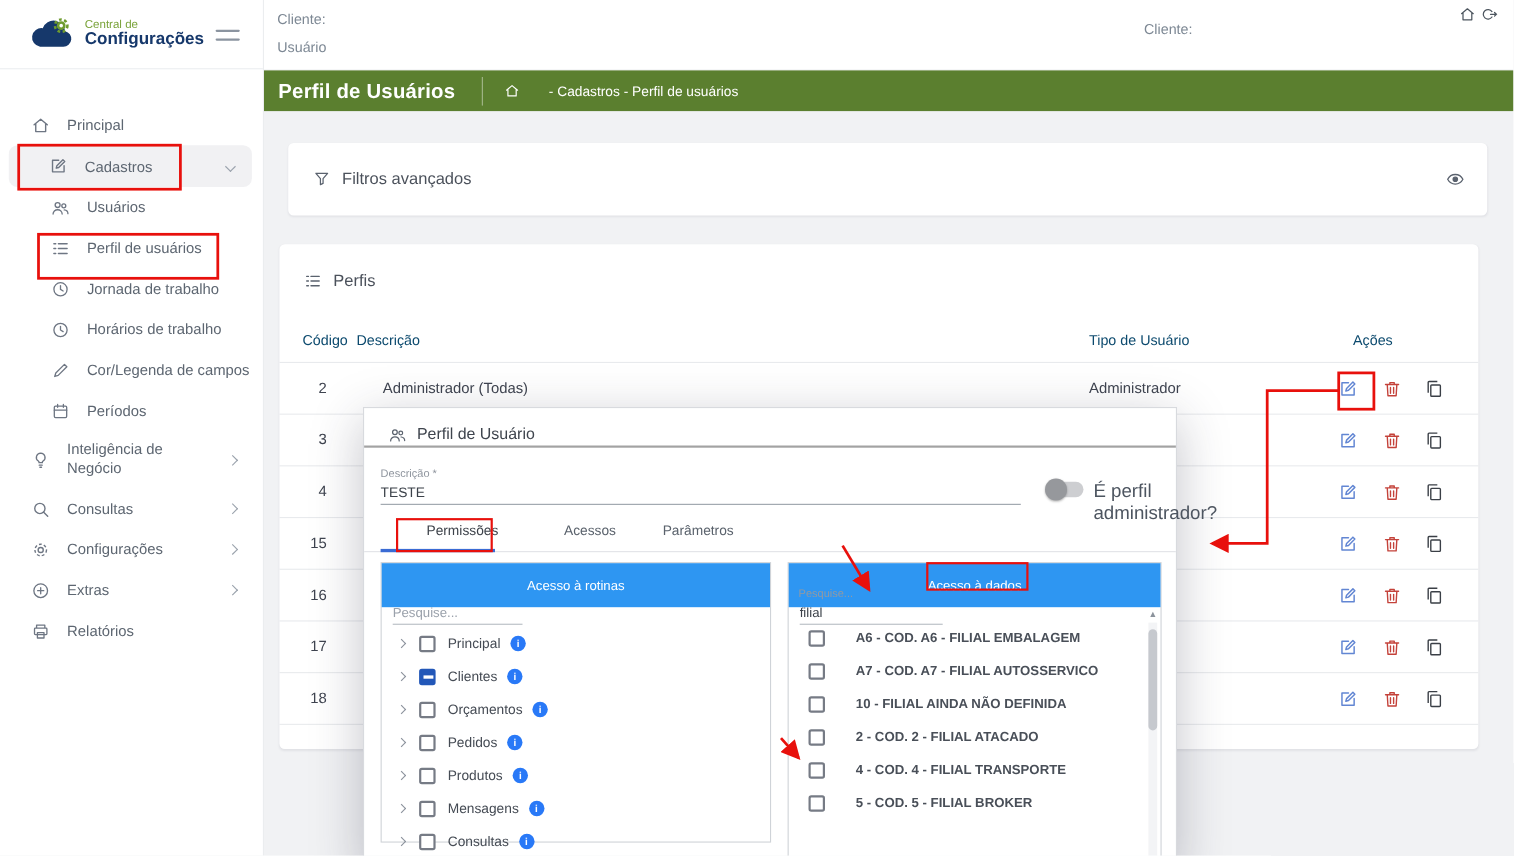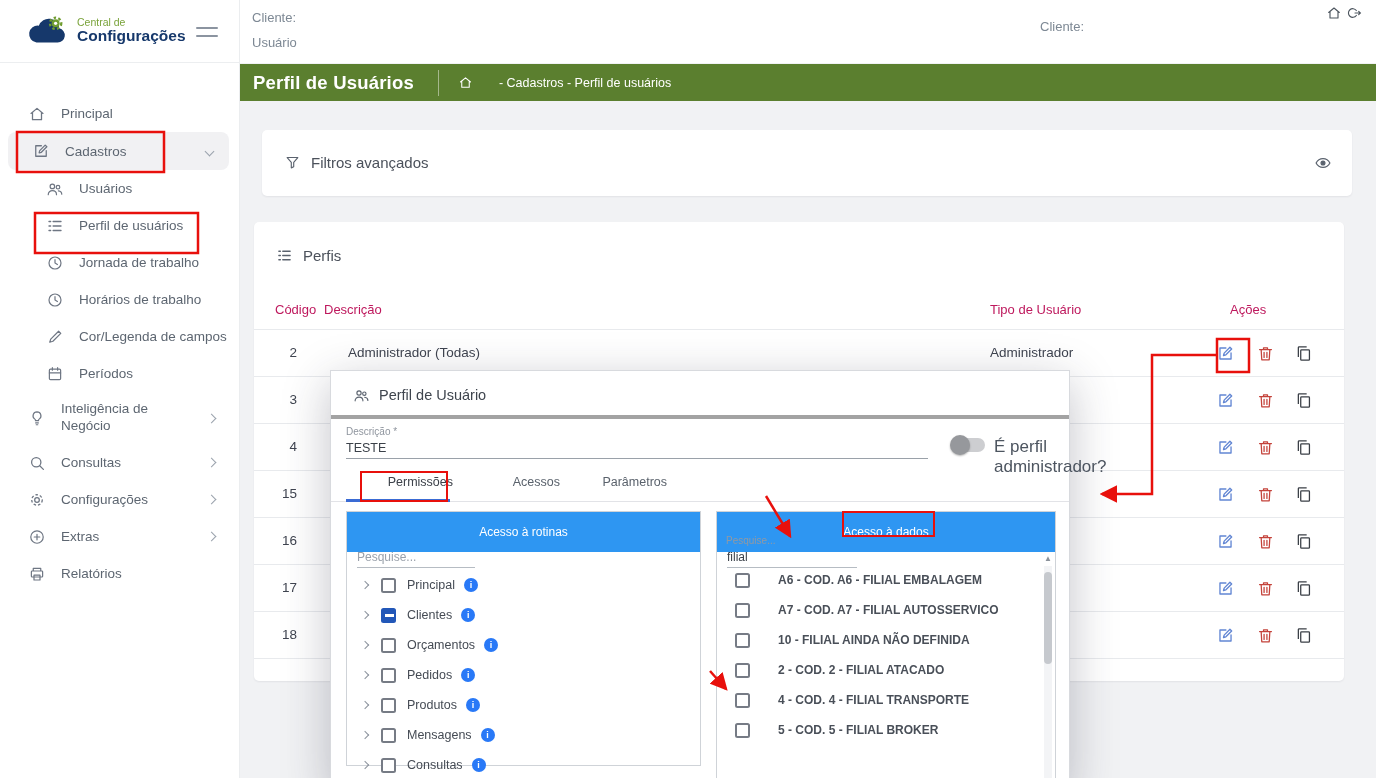--- a/index.html
+++ b/index.html
@@ -17,21 +17,21 @@
   .logo-text .l1 { font-size:10.5px; color:#7aa33a; }
   .logo-text .l2 { font-size:15.5px; font-weight:bold; color:#16386b; }
   .burger { position:absolute; left:196px; top:27px; width:24px; }
   .burger i { display:block; height:2px; background:#8b94a0; border-radius:2px; margin-bottom:6px; }
   .burger i:first-child { width:22px; } .burger i:last-child { width:22px; }
 
   .menu { padding-top:32px; }
   .mi { display:flex; align-items:center; height:37px; padding-left:28px; color:#5d6671; font-size:13.5px; cursor:pointer; }
   .mi .mic { width:18px; height:18px; margin-right:15px; color:#6e7683; flex:none; }
   .mi.sub { padding-left:46px; }
-  .mi.sel { background:#f1f1f3; border-radius:8px; margin:0 10px 0 8px; height:38px; padding-left:24px; }
+  .mi.sel { background:#f1f1f3; border-radius:8px; margin:0 10px 0 8px; height:38px; padding-left:36px; }
   .mi.two { height:52px; }
   .mi.two .lbl { width:112px; line-height:1.25; }
   .chev-r, .chev-d { width:7px; height:7px; border-right:1.6px solid #9aa2ac; border-bottom:1.6px solid #9aa2ac; margin-left:auto; margin-right:24px; flex:none; }
   .chev-r { transform:rotate(-45deg); }
   .chev-d { transform:rotate(45deg); margin-right:16px; }
 
   
   .topbar { position:absolute; left:240px; top:0; width:1136px; height:63px; background:#fff; }
   .cliente { position:absolute; left:12px; top:10px; font-size:13px; color:#7d8894; }
   .usuario { position:absolute; left:12px; top:35px; font-size:13px; color:#7d8894; }
@@ -48,36 +48,36 @@
   
   .card { position:absolute; background:#fff; border-radius:5px; box-shadow:0 1px 2px rgba(30,35,50,.07); }
   .filters { left:262px; top:130px; width:1090px; height:66px; }
   .f-icon { position:absolute; left:22px; top:24px; color:#5a626e; }
   .f-title { position:absolute; left:49px; top:24px; font-size:15px; color:#4b515b; }
   .f-eye { position:absolute; right:20px; top:24px; color:#5a626e; cursor:pointer; }
 
   .tablecard { left:254px; top:222px; width:1090px; height:459px; }
   .t-icon { position:absolute; left:22px; top:25px; color:#5a626e; }
   .t-title { position:absolute; left:49px; top:25px; font-size:15px; color:#4b515b; }
-  .thead { position:absolute; left:0; top:68px; width:100%; height:40px; border-bottom:1px solid #e8eaed; font-size:13px; color:#be185d; }
+  .thead { position:absolute; left:0; top:68px; width:100%; height:40px; border-bottom:1px solid #e8eaed; font-size:13px; color:#0c4a6e; }
   .thead span { position:absolute; top:12px; }
   .h-code { left:21px; } .h-desc { left:70px; } .h-type { left:736px; } .h-act { left:976px; }
   .rows { position:absolute; left:0; top:108px; width:100%; }
   .trow { position:relative; height:47px; border-bottom:1px solid #e8eaed; font-size:13.5px; color:#3f4450; }
   .c-code { position:absolute; left:0; top:15px; width:43px; text-align:right; }
   .c-desc { position:absolute; left:70px; top:15px;margin-left:24px; }
   .c-type { position:absolute; left:736px; top:15px; }
   .act { position:absolute; top:14px; width:19px; height:19px; cursor:pointer; }
   .a-edit { left:962px; color:#6286d3; }
   .a-del  { left:1002px; color:#c4423a; }
   .a-copy { left:1040px; color:#3a3f46; }
 
   
   .modal { position:absolute; left:330px; top:370px; width:740px; height:420px; background:#fff; border:1px solid #d8dade; box-shadow:0 12px 44px rgba(40,40,60,.28); z-index:40; }
-  .m-head { position:relative; height:48px; border-bottom:4px solid #a3a3a3; }
+  .m-head { position:relative; height:36px; border-bottom:2px solid #a3a3a3; }
   .m-ic { position:absolute; left:22px; top:16px; color:#5a626e; }
   .m-title { position:absolute; left:48px; top:16px; font-size:14.5px; color:#3f454e; }
   .d-label { position:absolute; left:15px; top:55px; font-size:10px; color:#8f959e; }
   .d-input { position:absolute; left:15px; top:67px; width:582px; height:21px; border:none; border-bottom:1px solid #9aa1a9; font-size:12.5px; color:#3b4149; background:transparent; outline:none; font-family:inherit; }
   .toggle { position:absolute; left:621px; top:67px; width:33px; height:14px; background:#cdced1; border-radius:7px; cursor:pointer; }
   .toggle .knob { position:absolute; left:-2px; top:-3px; width:20px; height:20px; border-radius:50%; background:#96989c; box-shadow:0 1px 2px rgba(0,0,0,.3); }
   .t-label { position:absolute; left:663px; top:66px; font-size:17px; color:#4d5560; }
 
   .tabs { position:absolute; left:0; top:98px; width:100%; height:33px; border-bottom:1px solid #e2e3e7; }
   .tab { position:absolute; top:6px; width:107px; text-align:right; font-size:12.5px; color:#5a626c; cursor:pointer; }

